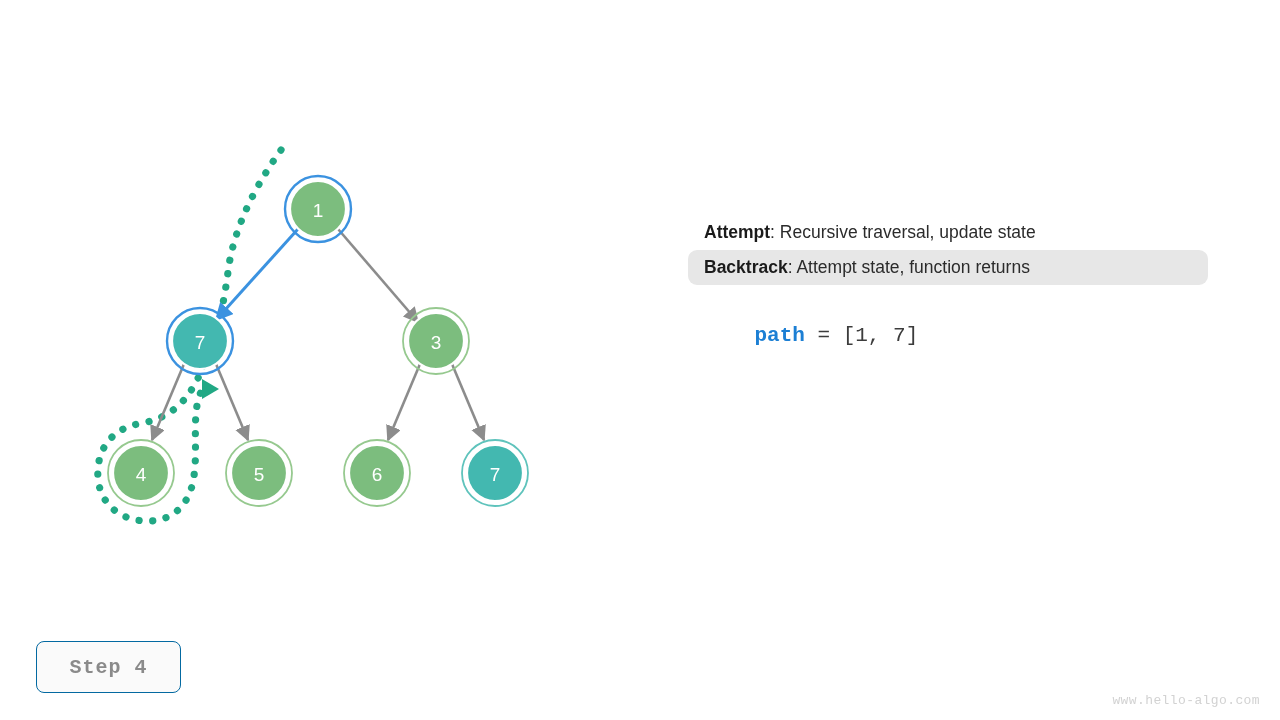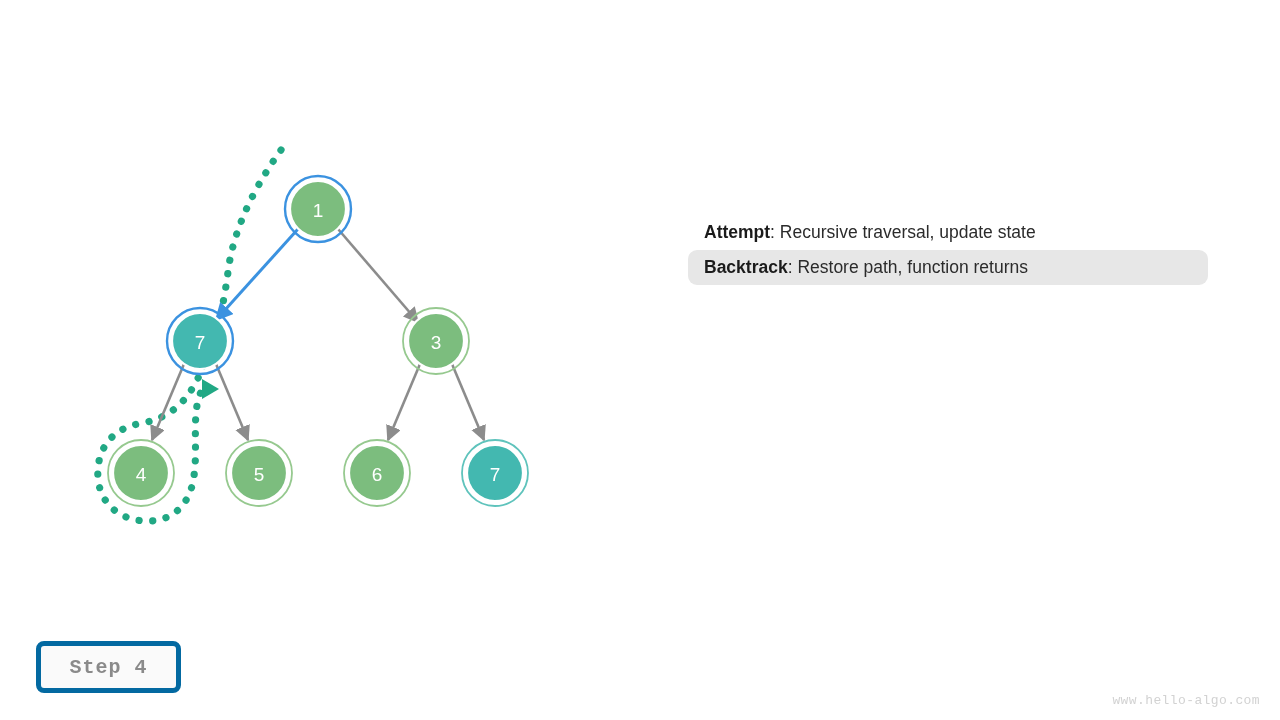--- a/index.html
+++ b/index.html
@@ -78,21 +78,21 @@
   #path-line { margin-top: 16px; }
   #res-line  { margin-top: 88px; }
 
   
   #step-badge {
     position: absolute;
     left: 36px;
     top: 641px;
     width: 145px;
     height: 52px;
-    border: 5px solid #0369a1;
+    border: 1px solid #0369a1;
     border-radius: 8px;
     background: #fafafa;
     display: flex;
     align-items: center;
     justify-content: center;
     box-sizing: border-box;
     font-family: "Liberation Mono", monospace;
     font-size: 20px;
     font-weight: bold;
     color: #8a8a8a;
@@ -201,22 +201,25 @@
   </svg>
 </div>
 
 <div id="info-panel">
 
   <p class="desc-line">
     <span class="kw">Attempt</span><span>: Recursive traversal, update state</span>
   </p>
 
   <p class="desc-line highlighted">
-    <span class="kw">Backtrack</span><span>: Restore path, function returns</span>
+    <span class="kw">Backtrack</span><span>: Attempt state, function returns</span>
   </p>
 
+  <div class="state-line" id="path-line">
+    <span class="var-path">path</span><span> = [1, 7]</span>
+  </div>
 
 
 </div>
 
 <div id="step-badge">Step 4</div>
 
 <div id="watermark">www.hello-algo.com</div>
 
 </body></html>

